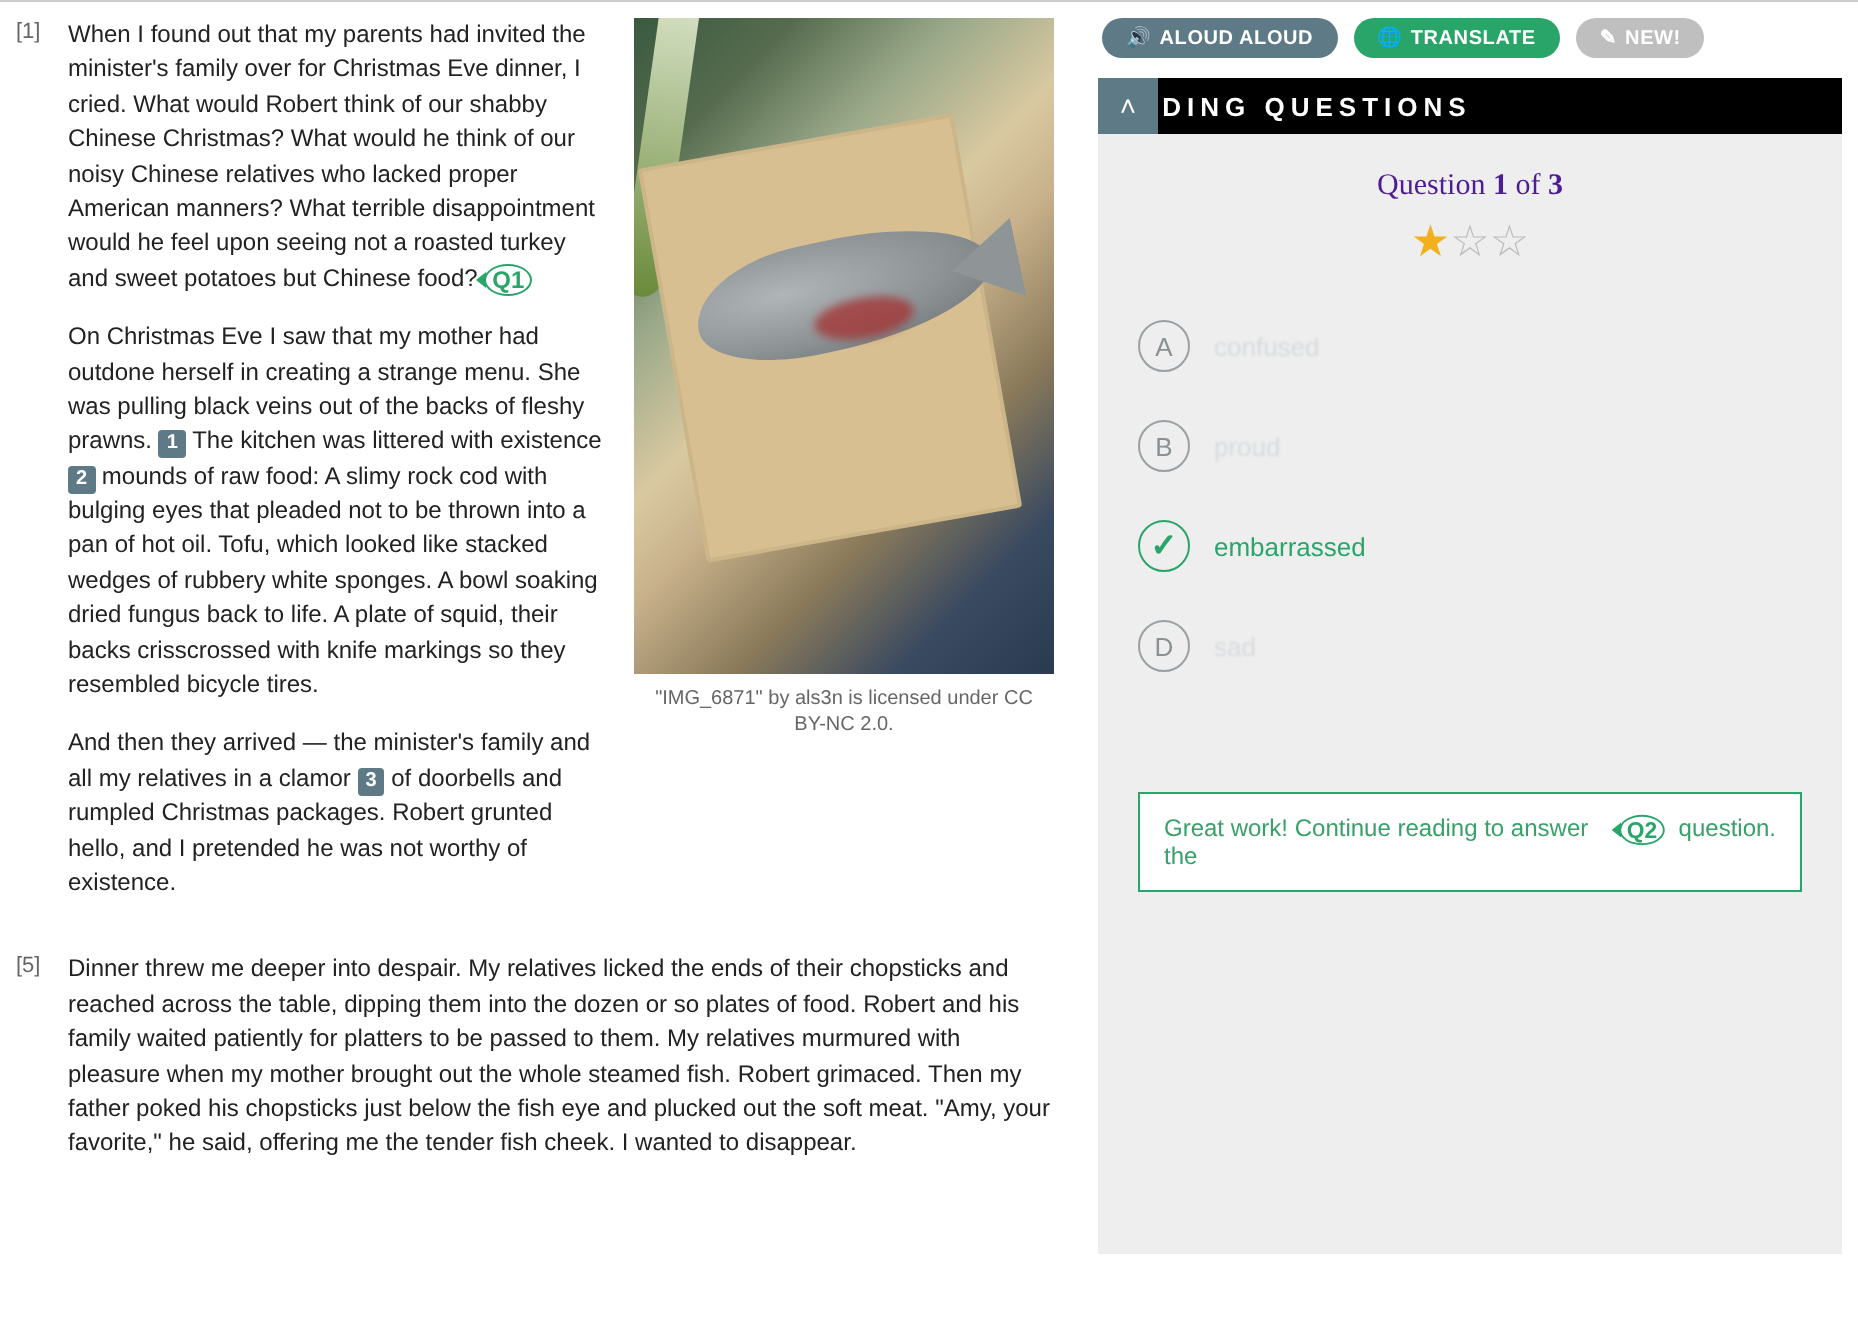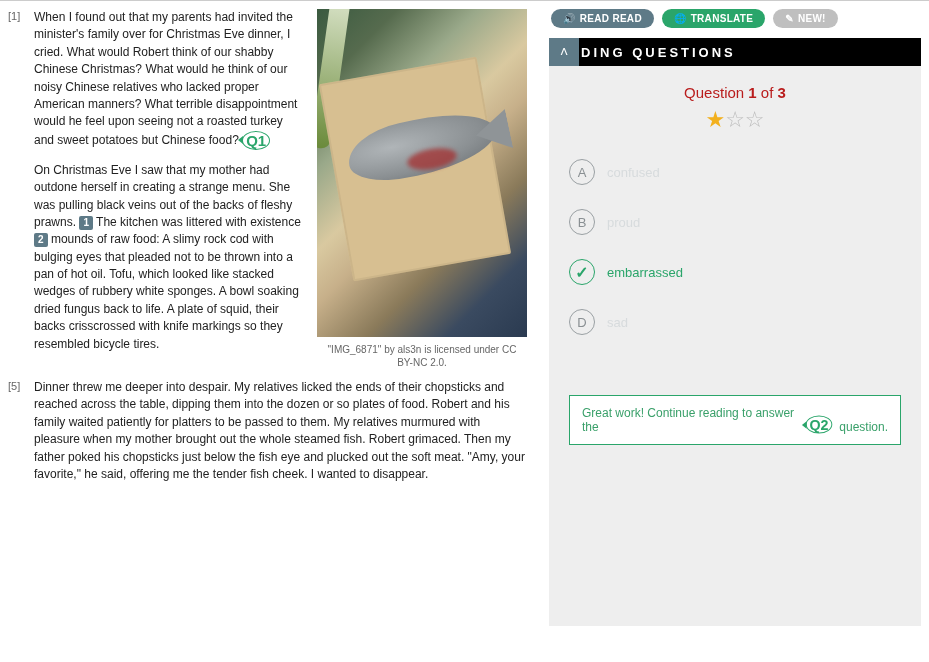--- a/index.html
+++ b/index.html
@@ -99,21 +99,21 @@
     color: #666;
     text-align: center;
     padding: 6px 2px;
     line-height:1.3;
   }
   .q-badge {
     display: inline-block;
     border: 1.5px solid #2aa56a;
     color: #2aa56a;
     border-radius: 50%;
-    font-size: 15px;
+    font-size: 12px;
     font-weight: bold;
     padding: 1px 3px;
     line-height: 1;
     vertical-align: middle;
     position: relative;
   }
   .q-badge::before{
     content:"";
     position:absolute;
     left:-5px; top:50%;
@@ -189,23 +189,23 @@
     letter-spacing:3px;
     font-weight:700;
   }
   .panel {
     background:#eeeeee;
     padding: 18px 20px 18px 20px;
     min-height: 560px;
   }
   .q-count {
     text-align:center;
-    font-family: Liberation Sans, sans-serif;
+    font-family: Liberation Serif, serif;
     font-size:15px;
-    color:#b91c1c;
+    color:#4c1d95;
   }
   .q-count b { font-weight:bold; }
   .stars {
     text-align:center;
     margin:6px 0 26px 0;
   }
   .star {
     font-size:22px;
     cursor:default;
   }
@@ -255,21 +255,21 @@
   .check {
     font-size:16px;
   }
   .feedback {
     border:1.5px solid #2aa56a;
     background:#fff;
     padding:10px 12px;
     font-size:12px;
     color:#3aa06a;
     display:flex;
-    align-items:flex-end;
+    align-items:flex-start;
     justify-content:center;
     gap:6px;
     margin-top:60px;
   }
   .feedback .q-badge { transform: scale(0.95); }
 </style>
 </head>
 <body>
 
 <div class="topline"></div>
@@ -294,40 +294,45 @@
           <span>When I found out that my parents had invited the minister's family over for Christmas Eve dinner, I cried. What would Robert think of our shabby Chinese Christmas? What would he think of our noisy Chinese relatives who lacked proper American manners? What terrible disappointment would he feel upon seeing not a roasted turkey and sweet potatoes but Chinese food?</span>
           <span class="q-badge">Q1</span>
         </p>
         <p>
           <span>On Christmas Eve I saw that my mother had outdone herself in creating a strange menu. She was pulling black veins out of the backs of fleshy prawns.</span>
           <span class="note-num">1</span>
           <span> The kitchen was littered with existence</span>
           <span class="note-num">2</span>
           <span> mounds of raw food: A slimy rock cod with bulging eyes that pleaded not to be thrown into a pan of hot oil. Tofu, which looked like stacked wedges of rubbery white sponges. A bowl soaking dried fungus back to life. A plate of squid, their backs crisscrossed with knife markings so they resembled bicycle tires.</span>
         </p>
+        <p>
+          <span>And then they arrived — the minister's family and all my relatives in a clamor</span>
+          <span class="note-num">3</span>
+          <span> of doorbells and rumpled Christmas packages. Robert grunted hello, and I pretended he was not worthy of existence.</span>
+        </p>
       </div>
     </div>
 
     <div class="para-block">
       <div class="para-num">[5]</div>
       <div class="para-body">
         <p>
           <span>Dinner threw me deeper into despair. My relatives licked the ends of their chopsticks and reached across the table, dipping them into the dozen or so plates of food. Robert and his family waited patiently for platters to be passed to them. My relatives murmured with pleasure when my mother brought out the whole steamed fish. Robert grimaced. Then my father poked his chopsticks just below the fish eye and plucked out the soft meat. "Amy, your favorite," he said, offering me the tender fish cheek. I wanted to disappear.</span>
           
         </p>
       </div>
     </div>
 
   </div>
 
   <div class="right">
     <div class="pill-row">
       <div class="pill read">
         <span class="ico">🔊</span>
-        <span>READ READ</span>
+        <span>ALOUD ALOUD</span>
       </div>
       <div class="pill trans">
         <span class="ico">🌐</span>
         <span>TRANSLATE</span>
       </div>
       <div class="pill new">
         <span class="ico">✎</span>
         <span>NEW!</span>
       </div>
     </div>

